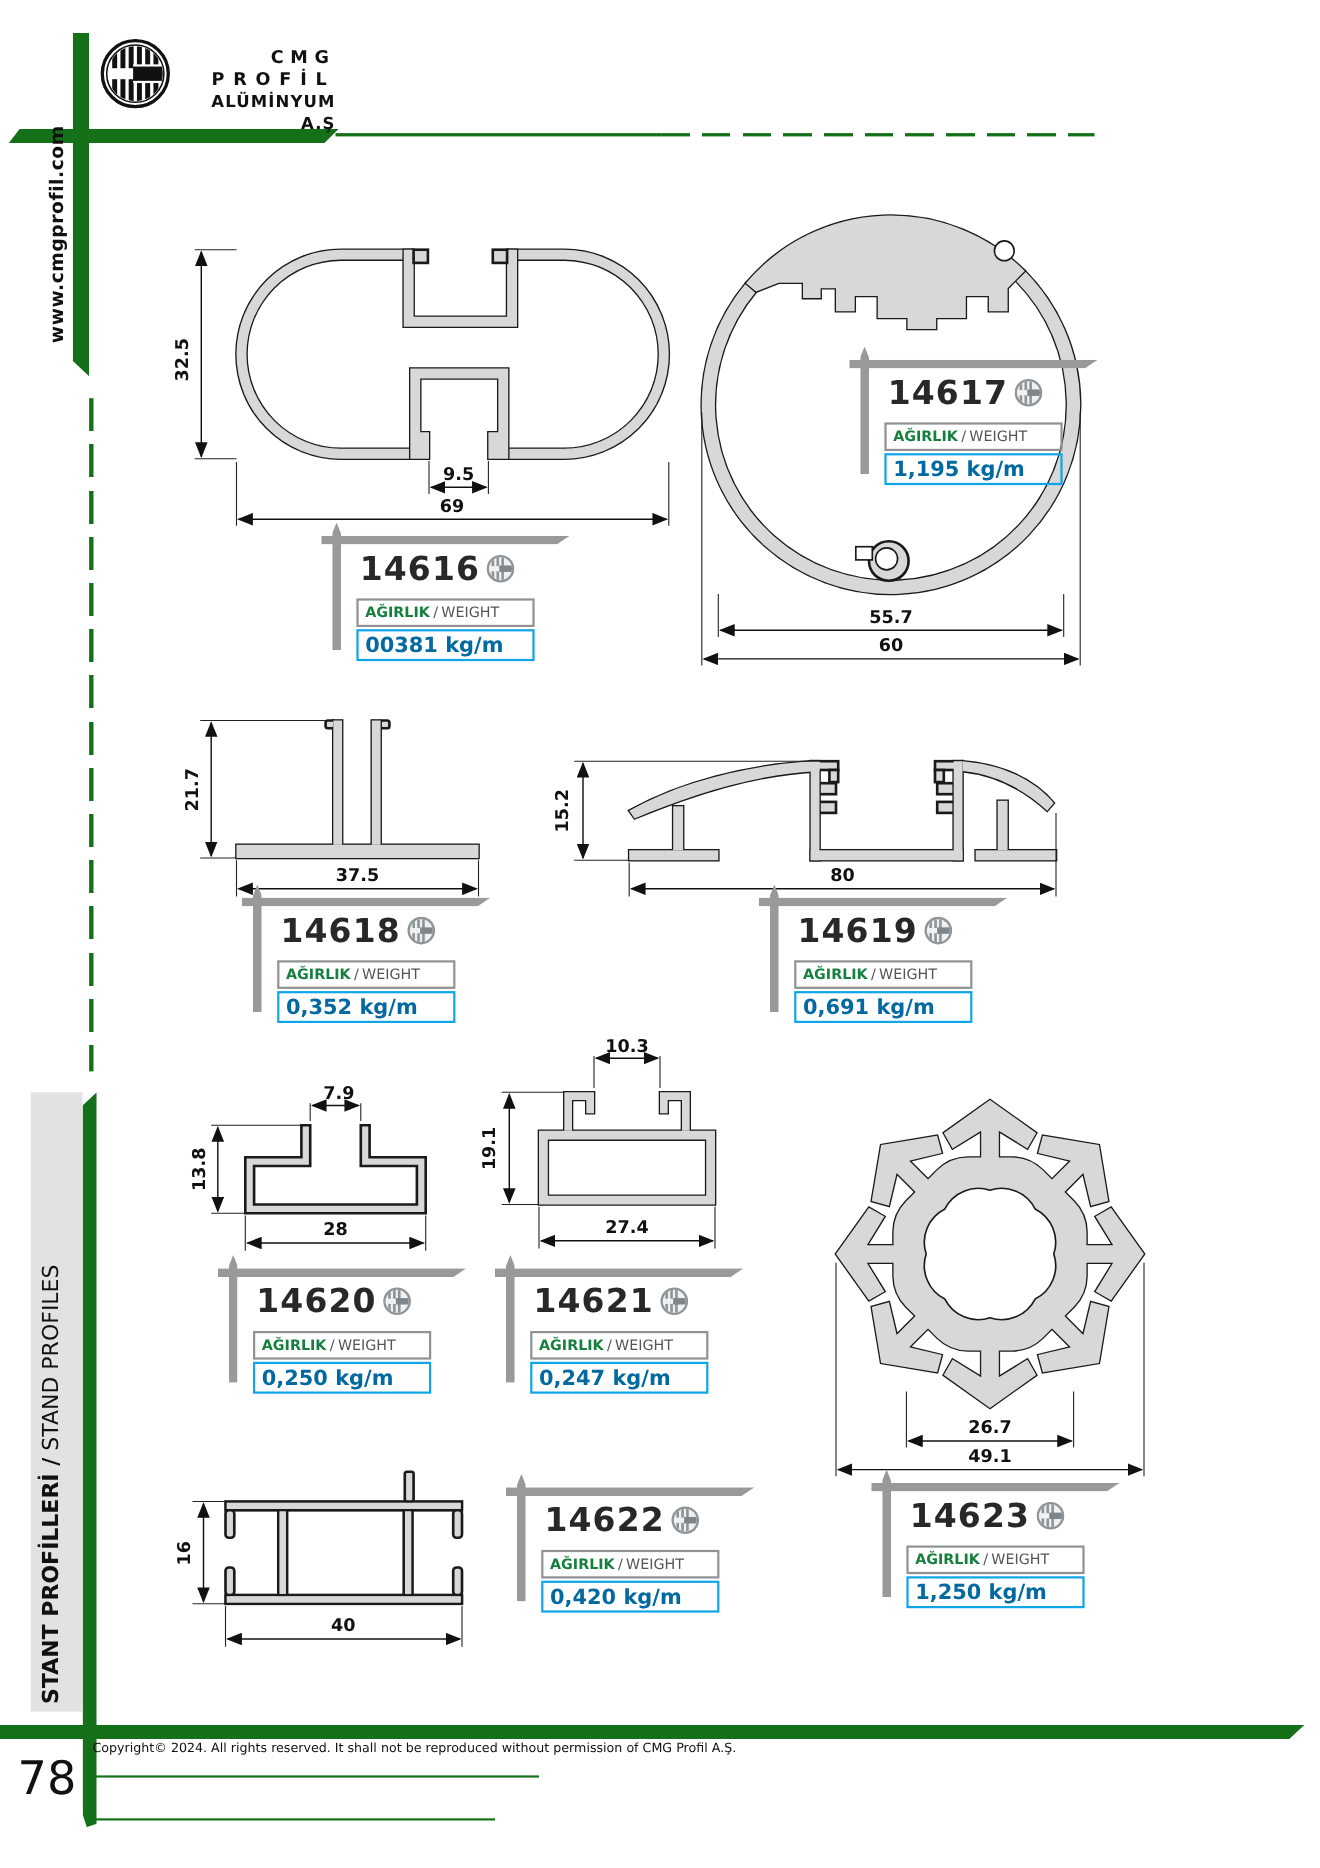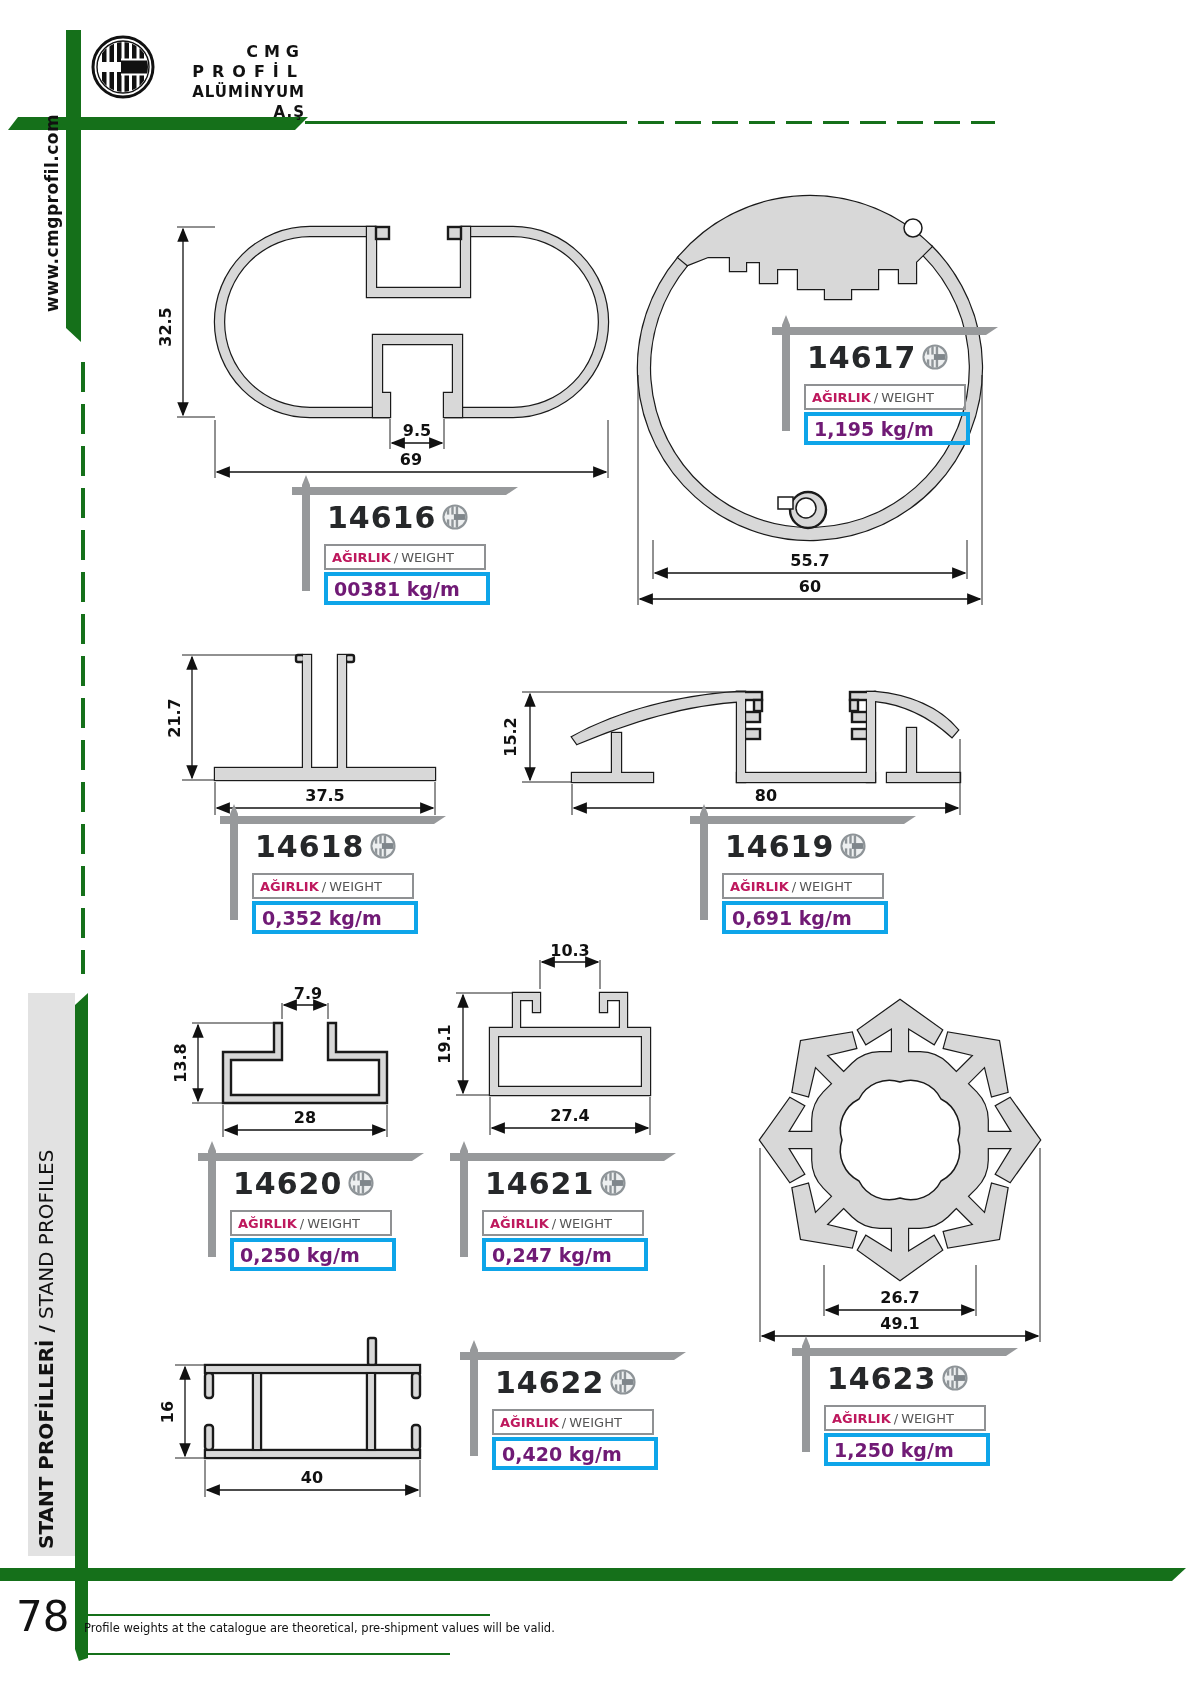--- a/index.html
+++ b/index.html
@@ -37,25 +37,25 @@
   
   .plaque{position:absolute;width:218px;height:114px;}
   .pl-vbar{position:absolute;left:0;top:-12px;width:8px;height:116px;background:#97999b;
            clip-path:polygon(0 10px,50% 0,100% 10px,100% 100%,0 100%);}
   .pl-hbar{position:absolute;left:-10px;top:0;width:226px;height:8px;background:#97999b;
            clip-path:polygon(0 0,100% 0,calc(100% - 12px) 100%,0 100%);}
   .pl-num{position:absolute;left:25px;top:13px;font-size:30px;font-weight:bold;color:#26282a;letter-spacing:1px;}
   .pl-logo{position:absolute;left:140px;top:17px;}
   .pl-box1{position:absolute;left:22px;top:57px;width:152px;height:22px;border:2px solid #8f9193;
            display:flex;align-items:center;padding-left:6px;font-size:13px;}
-  .pl-box1 b{color:#be185d;}
+  .pl-box1 b{color:#15803d;}
   .pl-box1 .sep{margin:0 3px;color:#555;font-weight:normal;}
   .pl-box1 .en{color:#555;font-weight:normal;}
-  .pl-box2{position:absolute;left:22px;top:85px;width:152px;height:25px;border:4px solid #0ea5e9;
-           display:flex;align-items:center;padding-left:6px;font-size:19px;font-weight:bold;color:#701a75;}
+  .pl-box2{position:absolute;left:22px;top:85px;width:152px;height:25px;border:2px solid #0ea5e9;
+           display:flex;align-items:center;padding-left:6px;font-size:19px;font-weight:bold;color:#0369a1;}
   
   svg .shape{fill:#d8d8d8;stroke:#1a1a1a;stroke-width:2.4;}
   svg .cover{fill:#d8d8d8;stroke:none;}
   svg .white{fill:#fff;stroke:none;}
   svg .hole{fill:#fff;stroke:#1a1a1a;stroke-width:1.5;}
   svg .dl{stroke:#111;stroke-width:1.3;fill:none;}
   svg .ext{stroke:#222;stroke-width:1;fill:none;}
   svg .dt{font-family:"DejaVu Sans",sans-serif;font-weight:bold;font-size:16px;fill:#111;text-anchor:middle;}
 </style>
 </head>
@@ -483,18 +483,18 @@
   <div class="pl-box1">
       <b>AĞIRLIK</b>
       <span class="sep">/</span>
       <span class="en">WEIGHT</span>
     </div>
   <div class="pl-box2">1,250 kg/m</div>
 </div>
 
 <div class="abs pageno">78</div>
 <div class="abs ftext" style="left:84px;top:1583px;width:1080px">
+  <div>Copyright© 2024. All rights reserved. It shall not be reproduced without permission of CMG Profil A.Ş.</div>
 </div>
 <div class="abs underline" style="left:84px;top:1614px;width:406px"></div>
 <div class="abs ftext" style="left:84px;top:1622px;width:1080px">
-  <div>Profile weights at the catalogue are theoretical, pre-shipment values will be valid.</div>
 </div>
 <div class="abs underline" style="left:84px;top:1653px;width:366px"></div>
 
 </body></html>

